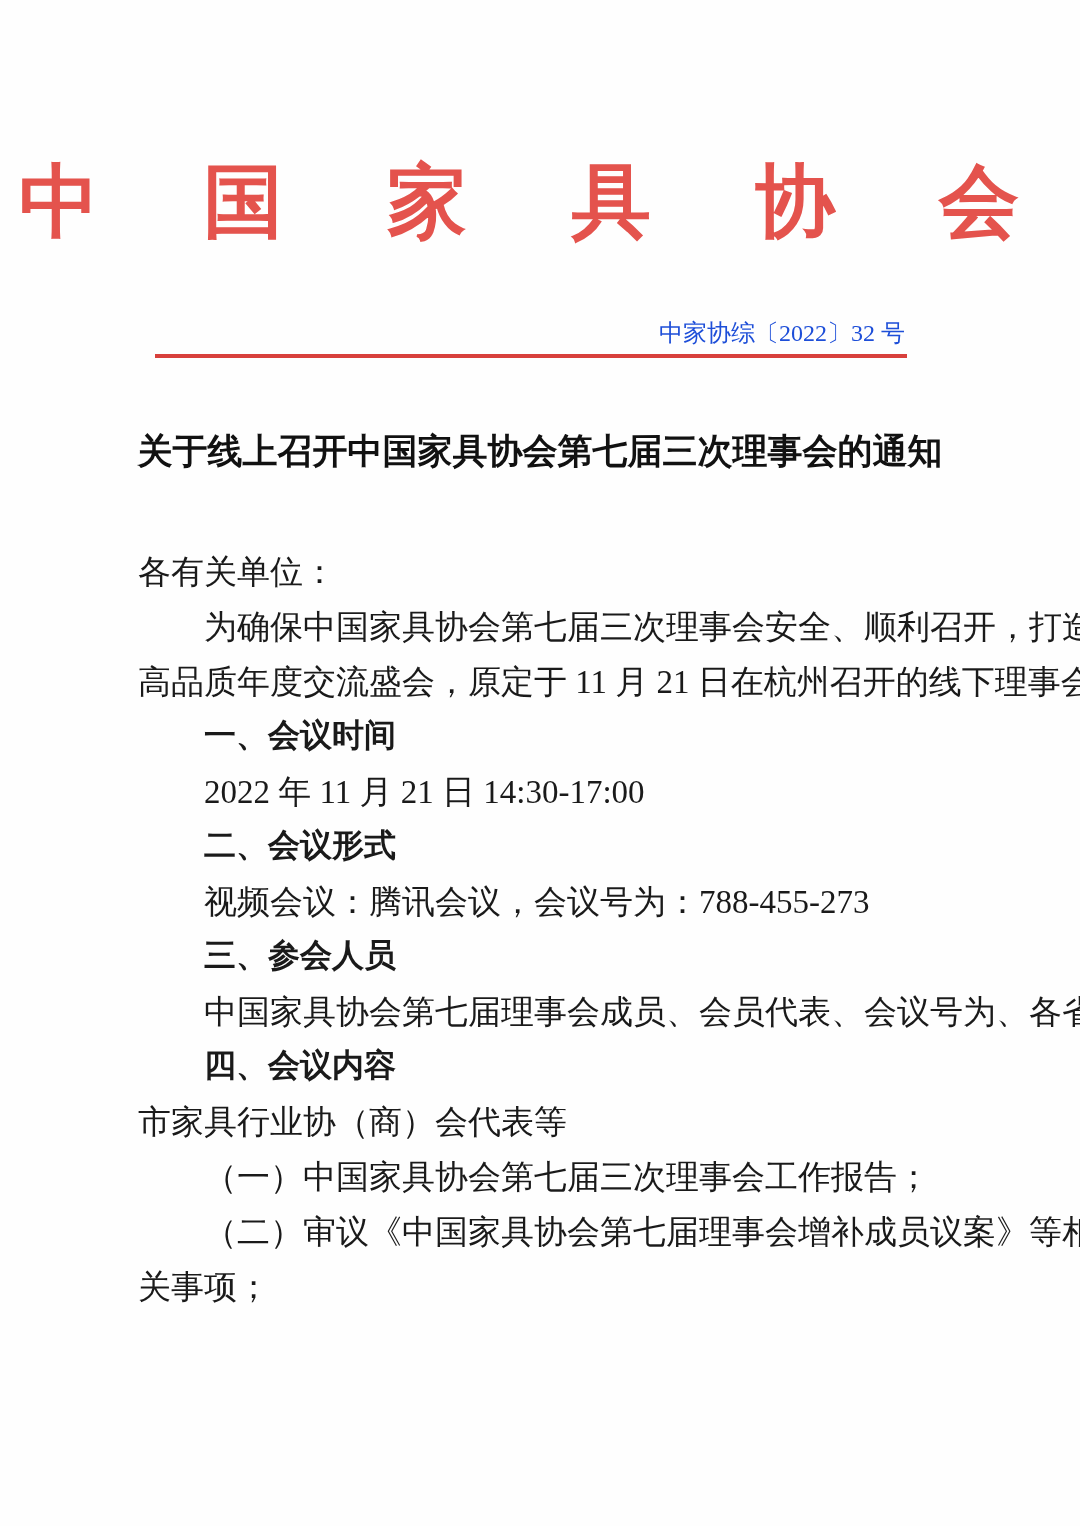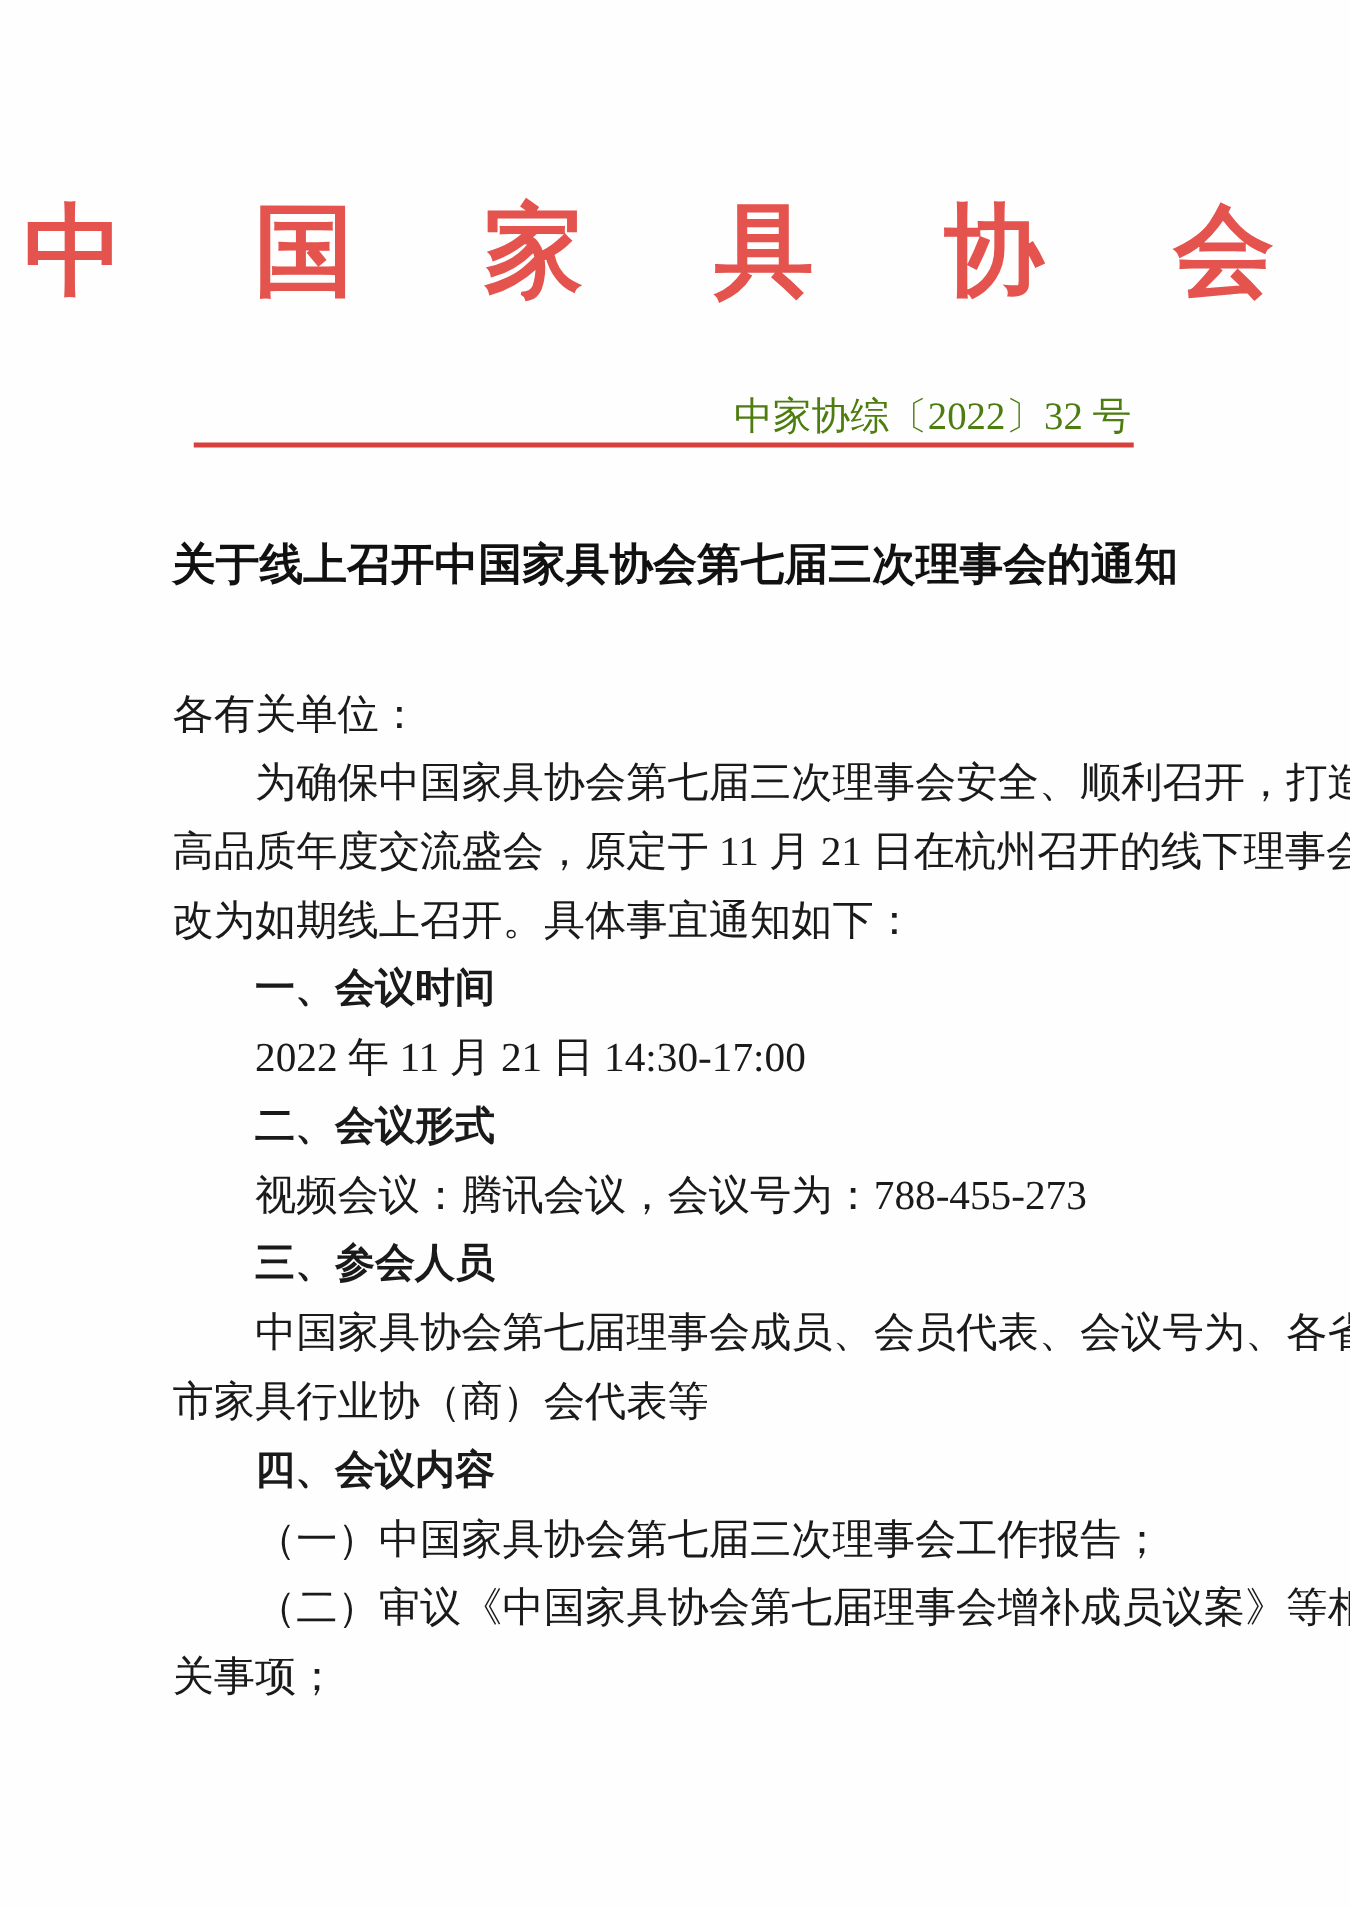--- a/index.html
+++ b/index.html
@@ -26,23 +26,23 @@
     line-height: 100px;
     font-weight: 600;
     letter-spacing: 42px;
     color: var(--brand-red, #e4534d);
     white-space: nowrap;
   }
   .docnum {
     position: absolute;
     top: 312px;
     right: 175px;
-    font-size: 31px;
+    font-size: 24px;
     line-height: 42px;
-    color: #4d7c0f;
+    color: #1d4ed8;
     white-space: nowrap;
   }
   .red-rule {
     position: absolute;
     top: 354px;
     left: 155px;
     width: 752px;
     height: 4px;
     background: var(--rule-red, #d8403c);
   }
@@ -90,27 +90,26 @@
   <div class="docnum">中家协综〔2022〕32 号</div>
 
   <div class="red-rule"></div>
 
   <h1 class="doc-title">关于线上召开中国家具协会第七届三次理事会的通知</h1>
 
   <div class="body-text">
     <div class="line">各有关单位：</div>
     <div class="line indent">为确保中国家具协会第七届三次理事会安全、顺利召开，打造</div>
     <div class="line">高品质年度交流盛会，原定于 11 月 21 日在杭州召开的线下理事会</div>
-    <div class="line">改为如期线上召开。具体事宜通知如下：</div>
     <div class="line indent heading">一、会议时间</div>
     <div class="line indent">2022 年 11 月 21 日 14:30-17:00</div>
     <div class="line indent heading">二、会议形式</div>
     <div class="line indent">视频会议：腾讯会议，会议号为：788-455-273</div>
     <div class="line indent heading">三、参会人员</div>
     <div class="line indent">中国家具协会第七届理事会成员、会员代表、会议号为、各省</div>
+    <div class="line indent heading">四、会议内容</div>
     <div class="line">市家具行业协（商）会代表等</div>
-    <div class="line indent heading">四、会议内容</div>
     <div class="line indent">（一）中国家具协会第七届三次理事会工作报告；</div>
     <div class="line indent">（二）审议《中国家具协会第七届理事会增补成员议案》等相</div>
     <div class="line">关事项；</div>
   </div>
 
 </div>
 
 </body></html>

